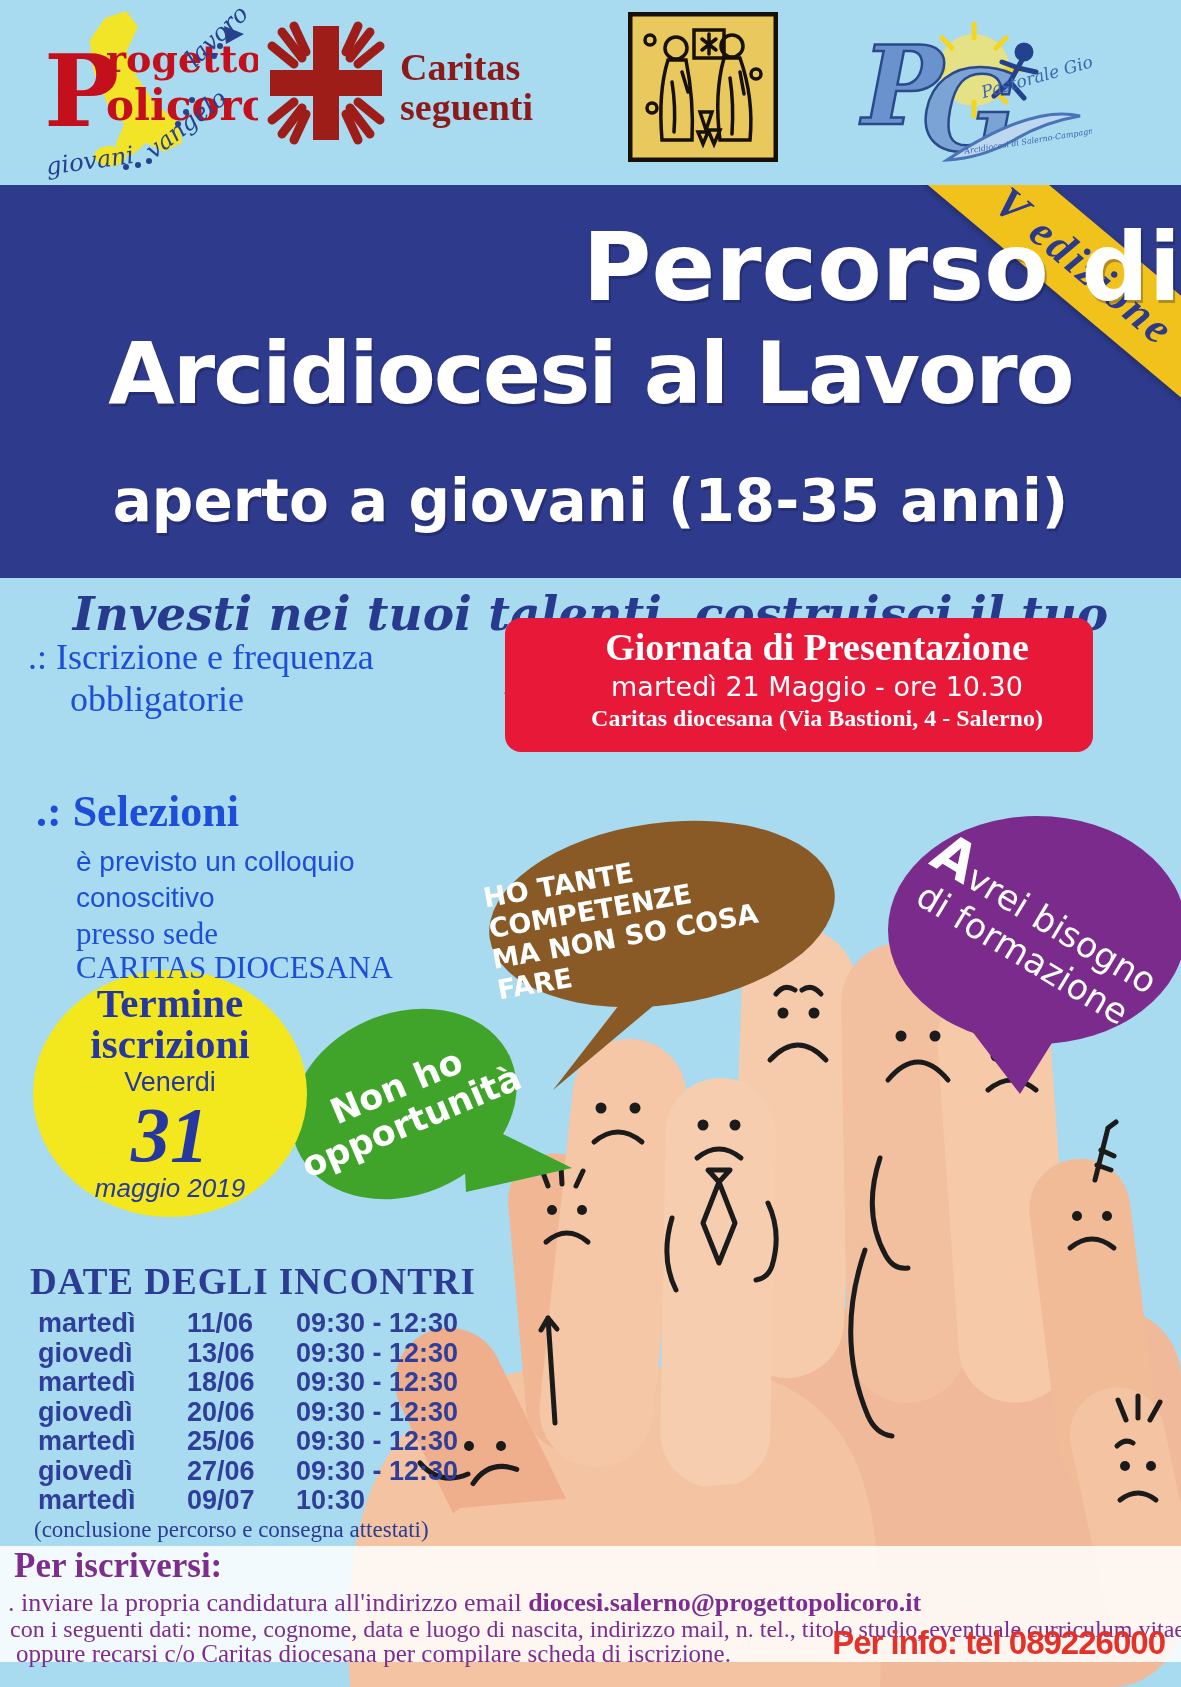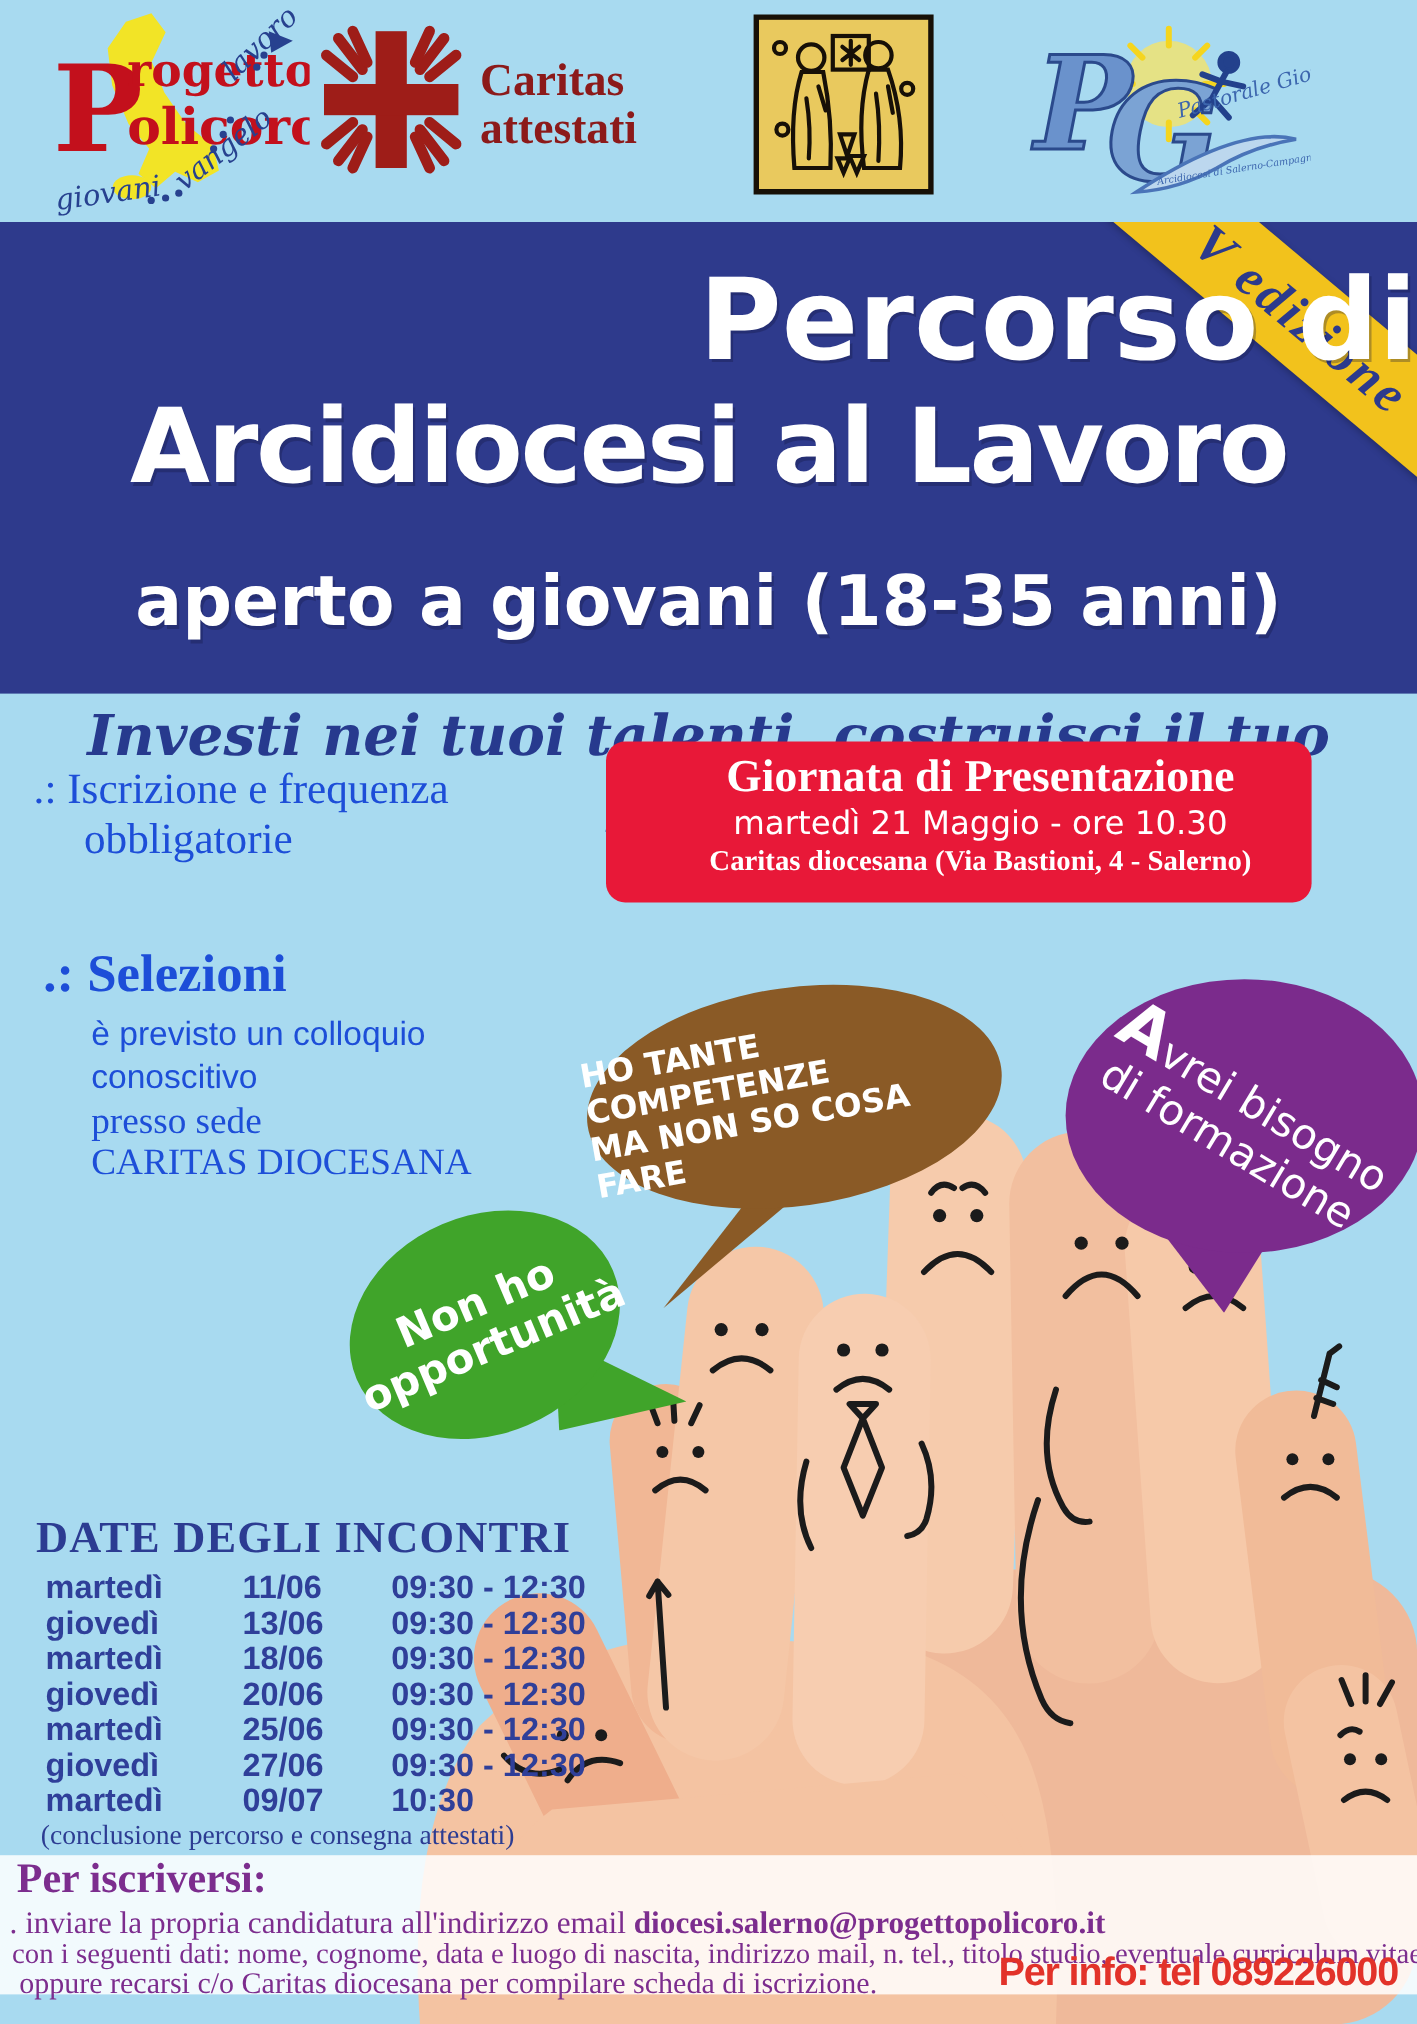--- a/index.html
+++ b/index.html
@@ -54,21 +54,21 @@
   .ycircle{position:absolute;left:33px;top:970px;width:274px;height:247px;background:#f3e81e;
           border-radius:50%;display:flex;flex-direction:column;align-items:center;justify-content:center;
           color:#2637a0;z-index:3;text-align:center;}
   .yc1{font-family:"Liberation Serif",serif;font-weight:bold;font-size:41px;line-height:1.0;}
   .yc3{font-family:"Liberation Sans",sans-serif;font-size:27px;margin-top:2px;}
   .yc4{font-family:"Liberation Serif",serif;font-style:italic;font-weight:bold;font-size:78px;line-height:.95;}
   .yc5{font-family:"Liberation Sans",sans-serif;font-style:italic;font-size:26px;}
   
   .sched{position:absolute;left:30px;top:1260px;z-index:4;color:#2c3c92;}
   .sched h2{margin:0 0 6px 0;font-family:Liberation Serif, serif;font-size:37px;letter-spacing:1px;color:#2c3c92;}
-  .srow{display:grid;grid-template-columns:132px 92px auto;column-gap:32px;
+  .srow{display:grid;grid-template-columns:132px 92px auto;column-gap:17px;
         font-family:"Liberation Sans",sans-serif;font-weight:bold;font-size:27px;
         color:#2f3f99;line-height:29.5px;padding-left:8px;}
   .snote{font-family:"Liberation Serif",serif;font-size:23px;padding-left:4px;margin-top:1px;}
   
   .band{position:absolute;left:0;top:1546px;width:1181px;height:116px;background:rgba(255,255,255,.85);z-index:6;}
   .f-head{position:absolute;left:14px;top:0px;font-family:"Liberation Serif",serif;font-weight:bold;
           font-size:35px;color:#7c2d8e;}
   .f-l1{position:absolute;left:8px;top:42px;font-family:"Liberation Serif",serif;font-size:26px;color:#7c2d8e;}
   .f-l1 b{font-weight:bold;}
   .f-l2{position:absolute;left:10px;top:70px;font-family:"Liberation Serif",serif;font-size:24px;color:#7c2d8e;white-space:nowrap;}
@@ -205,21 +205,21 @@
       <line x1="40" y1="90" x2="20" y2="116"></line>
         <line x1="32" y1="84" x2="10" y2="102"></line>
         <line x1="44" y1="96" x2="32" y2="122"></line>
       <line x1="88" y1="90" x2="108" y2="116"></line>
         <line x1="96" y1="84" x2="118" y2="102"></line>
         <line x1="84" y1="96" x2="96" y2="122"></line>
     </g>
   </svg>
   <div class="abs" style="left:400px;top:48px;font-family:'Liberation Serif',serif;font-weight:bold;font-size:38px;color:#8c1a1a;line-height:1.05;">
     <div>Caritas</div>
-    <div>attestati</div>
+    <div>seguenti</div>
   </div>
 
   <svg class="logo" style="left:628px;top:12px" width="150" height="150" viewBox="0 0 150 150">
     <rect x="2" y="2" width="146" height="146" fill="#e9c95e" stroke="#171007" stroke-width="5"></rect>
     <g stroke="#171007" stroke-width="3.5" fill="none" stroke-linecap="round">
       <circle cx="48" cy="36" r="11"></circle>
       <path d="M40,48 Q30,80 34,128 L64,128 Q66,88 58,48 Z M44,70 Q48,95 46,120 M54,60 L60,80"></path>
       <circle cx="104" cy="34" r="11"></circle>
       <path d="M96,46 Q86,82 92,128 L122,128 Q126,86 112,46 Z M102,66 Q106,92 104,122 M112,60 L116,82"></path>
       <rect x="66" y="18" width="30" height="28"></rect>
@@ -291,20 +291,27 @@
       <span class="pl">di formazione</span>
     </div>
   </div>
   <div class="bubble b-green">
     <div>
       <div>Non ho</div>
       <div>opportunità</div>
     </div>
   </div>
 
+  <div class="ycircle">
+    <div class="yc1">Termine</div>
+    <div class="yc1">iscrizioni</div>
+    <div class="yc3">Venerdi</div>
+    <div class="yc4">31</div>
+    <div class="yc5">maggio 2019</div>
+  </div>
 
   <div class="sched">
     <h2>DATE DEGLI INCONTRI</h2>
     <div class="srow">
       <span>martedì</span>
       <span>11/06</span>
       <span>09:30 - 12:30</span>
     </div>
     <div class="srow">
       <span>giovedì</span>

